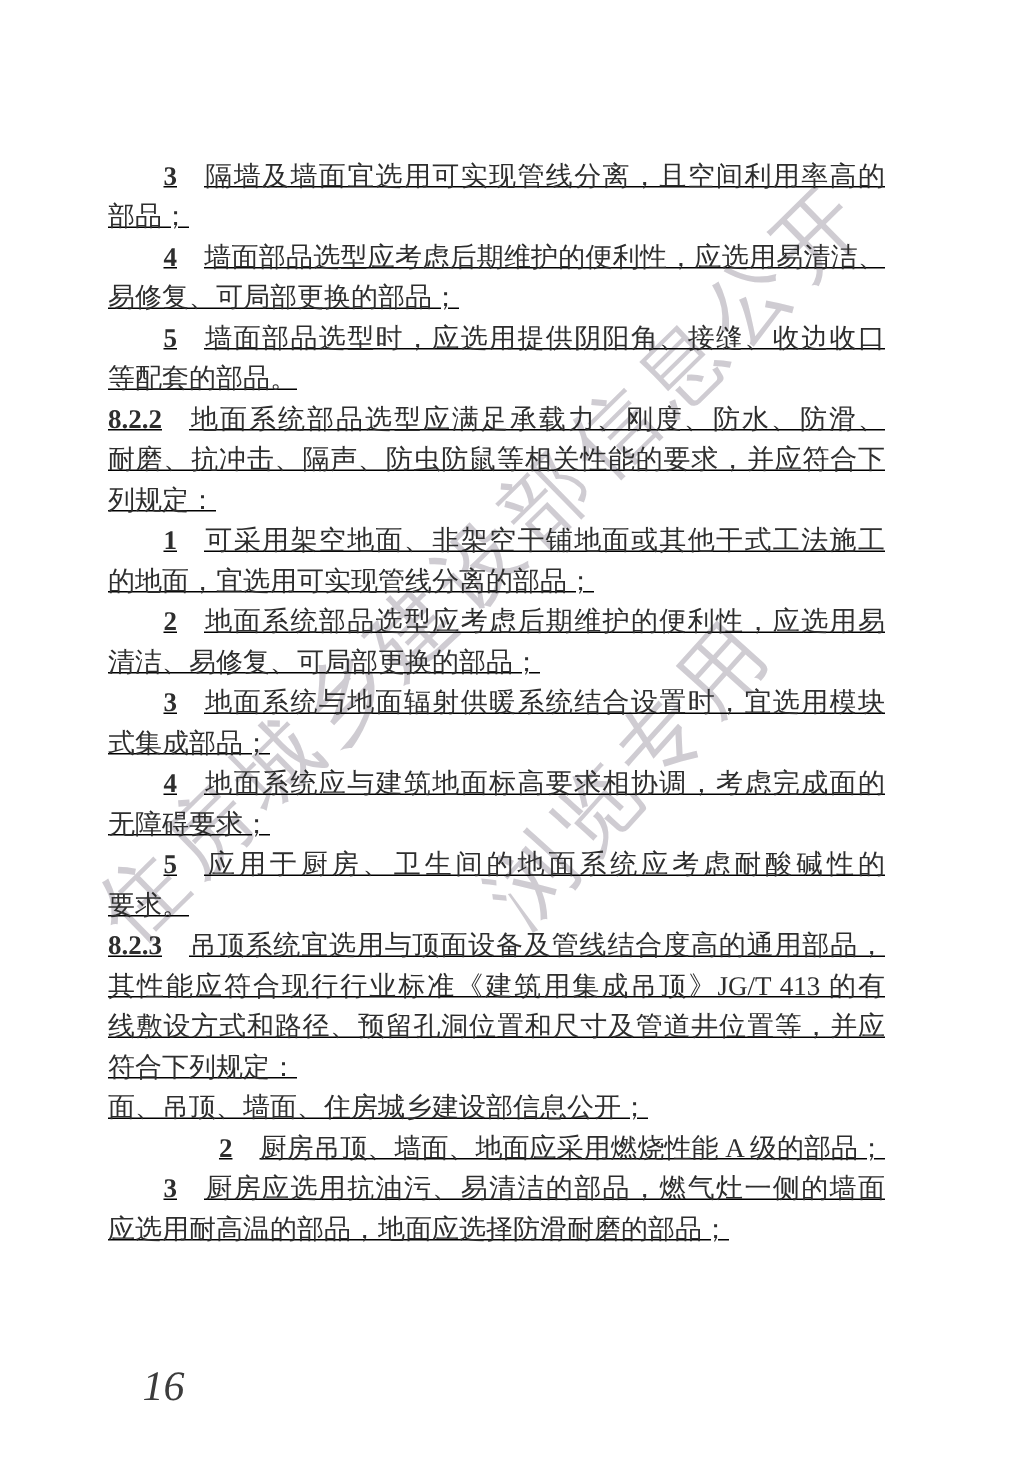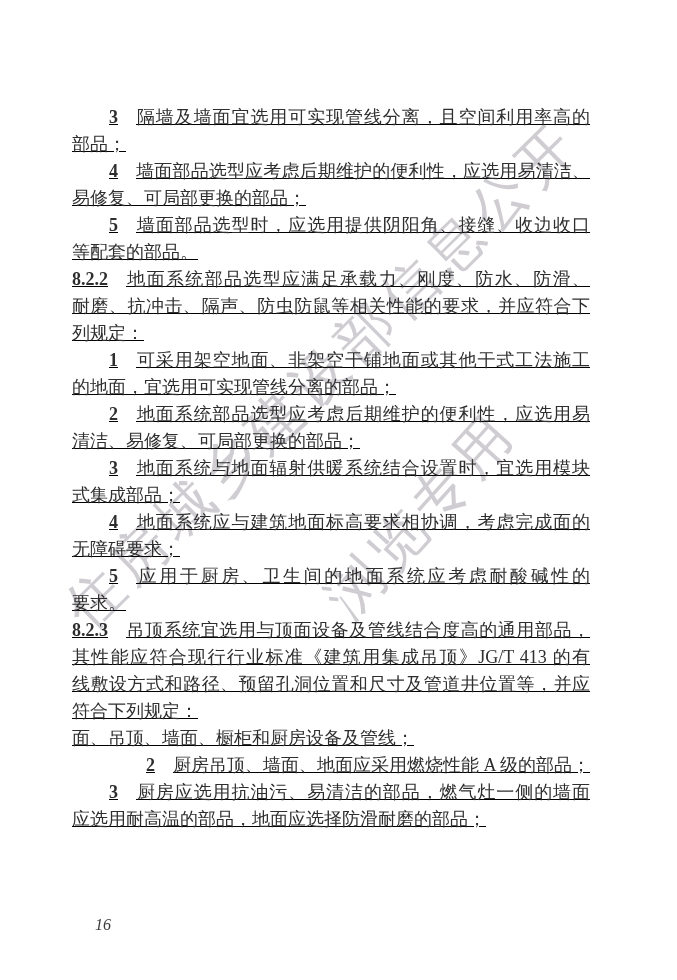--- a/index.html
+++ b/index.html
@@ -57,21 +57,21 @@
   .num {
     font-weight: bold;
     margin-right: 18px;
   }
   .pageno {
     position: absolute;
     left: 95px;
     top: 911px;
     z-index: 1;
     font-style: italic;
-    font-size: 16px;
+    font-size: 28px;
     line-height: 27px;
     color: #3c3c3c;
   }
 </style>
 </head>
 <body>
 
 <div class="page">
 
   <div class="watermark-layer">
@@ -96,21 +96,21 @@
       <div class="line indent justify"><span class="num">3</span><span>地面系统与地面辐射供暖系统结合设置时，宜选用模块</span></div>
       <div class="line"><span>式集成部品；</span></div>
       <div class="line indent justify"><span class="num">4</span><span>地面系统应与建筑地面标高要求相协调，考虑完成面的</span></div>
       <div class="line"><span>无障碍要求；</span></div>
       <div class="line indent justify"><span class="num">5</span><span>应用于厨房、卫生间的地面系统应考虑耐酸碱性的</span></div>
       <div class="line"><span>要求。</span></div>
       <div class="line justify"><span class="num">8.2.3</span><span>吊顶系统宜选用与顶面设备及管线结合度高的通用部品，</span></div>
       <div class="line justify"><span>其性能应符合现行行业标准《建筑用集成吊顶》JG/T 413 的有</span></div>
       <div class="line justify"><span>线敷设方式和路径、预留孔洞位置和尺寸及管道井位置等，并应</span></div>
       <div class="line"><span>符合下列规定：</span></div>
-      <div class="line"><span>面、吊顶、墙面、橱柜和厨房设备及管线；</span></div>
+      <div class="line"><span>面、吊顶、墙面、住房城乡建设部信息公开；</span></div>
       <div class="line indent"><span class="num">2</span><span>厨房吊顶、墙面、地面应采用燃烧性能 A 级的部品；</span></div>
       <div class="line indent justify"><span class="num">3</span><span>厨房应选用抗油污、易清洁的部品，燃气灶一侧的墙面</span></div>
       <div class="line"><span>应选用耐高温的部品，地面应选择防滑耐磨的部品；</span></div>
     </div>
 
   <div class="pageno">16</div>
 
 </div>
 
 </body></html>

